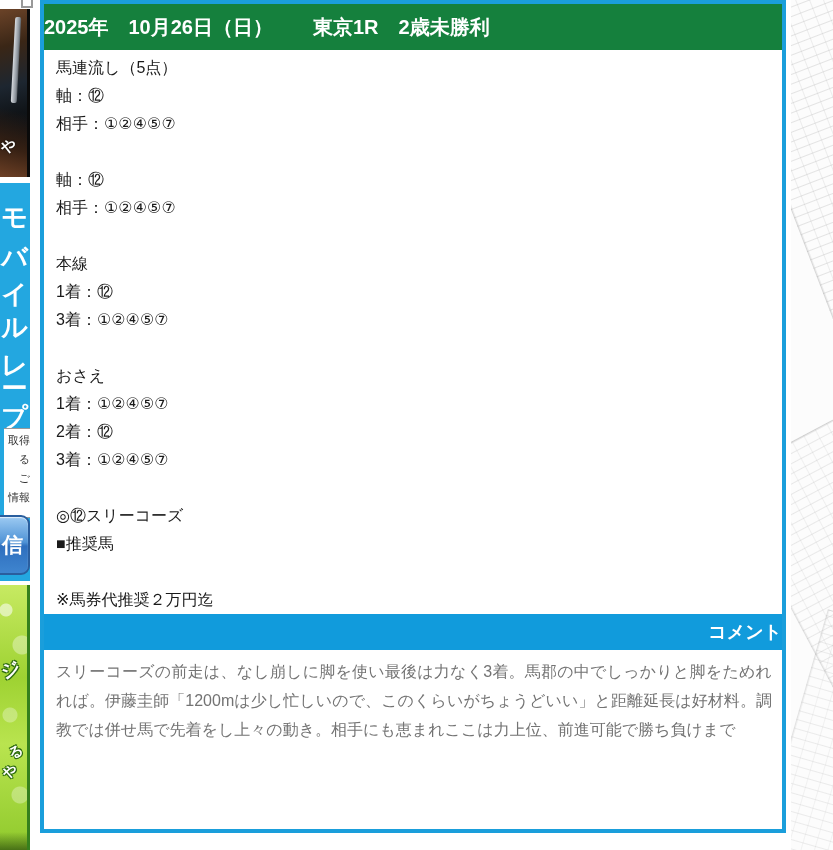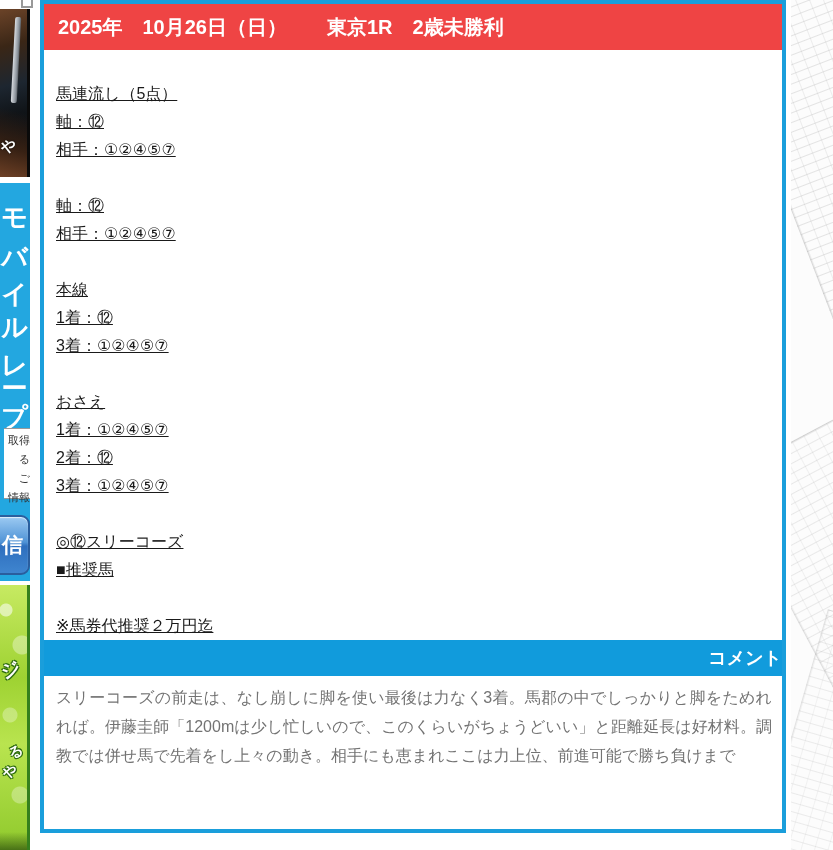--- a/index.html
+++ b/index.html
@@ -29,21 +29,21 @@
   .phone { position:absolute; left:13px; top:8px; width:6px; height:86px; transform:rotate(3deg);
            background:linear-gradient(90deg,#d9dde2,#8d949c 70%,#5b6167); border-radius:2px; }
   .photo-char { position:absolute; left:1px; top:128px; color:#fff; font-weight:bold; font-size:15px;
                 transform:rotate(-14deg); text-shadow:0 0 2px rgba(0,0,0,.8); }
 
   .banner { position:absolute; left:0; top:183px; width:30px; height:398px; background:#23a7e0; overflow:hidden; }
   .banner-text { position:absolute; left:50%; transform:translateX(-50%); top:8px;
                  writing-mode:vertical-rl; text-orientation:upright;
                  color:#ffffff; font-weight:bold; font-size:26px; line-height:30px; letter-spacing:7px;
                  white-space:nowrap; }
-  .info-box { position:absolute; left:4px; top:245px; width:29px; height:71px; background:#ffffff;
+  .info-box { position:absolute; left:4px; top:245px; width:29px; height:90px; background:#ffffff;
               border:1px solid #9a9a9a; border-left:none; padding:2px 2px 12px 0; }
   .info-line { display:block; text-align:right; font-size:11px; line-height:19px; color:#333; white-space:nowrap; }
   .side-btn { position:absolute; left:-16px; top:332px; width:46px; height:60px; border-radius:9px;
               border:2px solid #2a5e9e;
               background:linear-gradient(180deg,#9ccaf2 0%,#4f93d6 45%,#2e6fbe 52%,#3f85cf 100%);
               color:#ffffff; font-weight:bold; font-size:21px; text-align:right; line-height:56px;
               padding-right:5px; box-shadow:inset 0 1px 1px rgba(255,255,255,.7); }
 
   .green { position:absolute; left:0; top:585px; width:30px; height:265px; overflow:hidden;
            border-right:3px solid #35801d;
@@ -57,24 +57,24 @@
                   background:linear-gradient(180deg, transparent, rgba(25,55,8,.6)); }
   .green-char { position:absolute; color:#ffffff; font-weight:bold;
                 text-shadow:-1px -1px 0 #2e6b10,1px -1px 0 #2e6b10,-1px 1px 0 #2e6b10,1px 1px 0 #2e6b10; }
   .gc1 { left:1px; top:72px; font-size:19px; transform:rotate(-16deg); }
   .gc2 { left:9px; top:158px; font-size:14px; transform:rotate(-22deg); }
   .gc3 { left:3px; top:178px; font-size:14px; transform:rotate(-18deg); }
 
   
   .main-box { position:absolute; left:40px; top:0; width:746px; height:833px;
               border:4px solid #1a9edb; background:#ffffff; }
-  .header-bar { width:100%; height:46px; background:#ef4444; color:#ffffff;
-                font-size:20px; font-weight:bold; line-height:46px; padding-left:14px;
+  .header-bar { width:100%; height:46px; background:#15803d; color:#ffffff;
+                font-size:20px; font-weight:bold; line-height:46px; 
                 white-space:nowrap; overflow:hidden; }
-  .content { padding-top:30px; color:#1a1a1a;text-decoration:underline; }
+  .content { padding-top:4px; color:#1a1a1a; }
   .section { margin-bottom:28px; }
   .line { height:28px; line-height:28px; font-size:16px; padding-left:12px; white-space:nowrap; }
   .comment-bar { width:100%; height:36px; background:#119bdc; color:#ffffff; text-align:right;
                  font-size:18px; font-weight:bold; line-height:36px; border:none; display:block; cursor:pointer; }
   .comment-text { margin-top:7px; padding:0 10px 0 12px; font-size:16px; line-height:29px;
                   color:#737373; text-align:justify; }
 </style>
 </head>
 <body>
 

